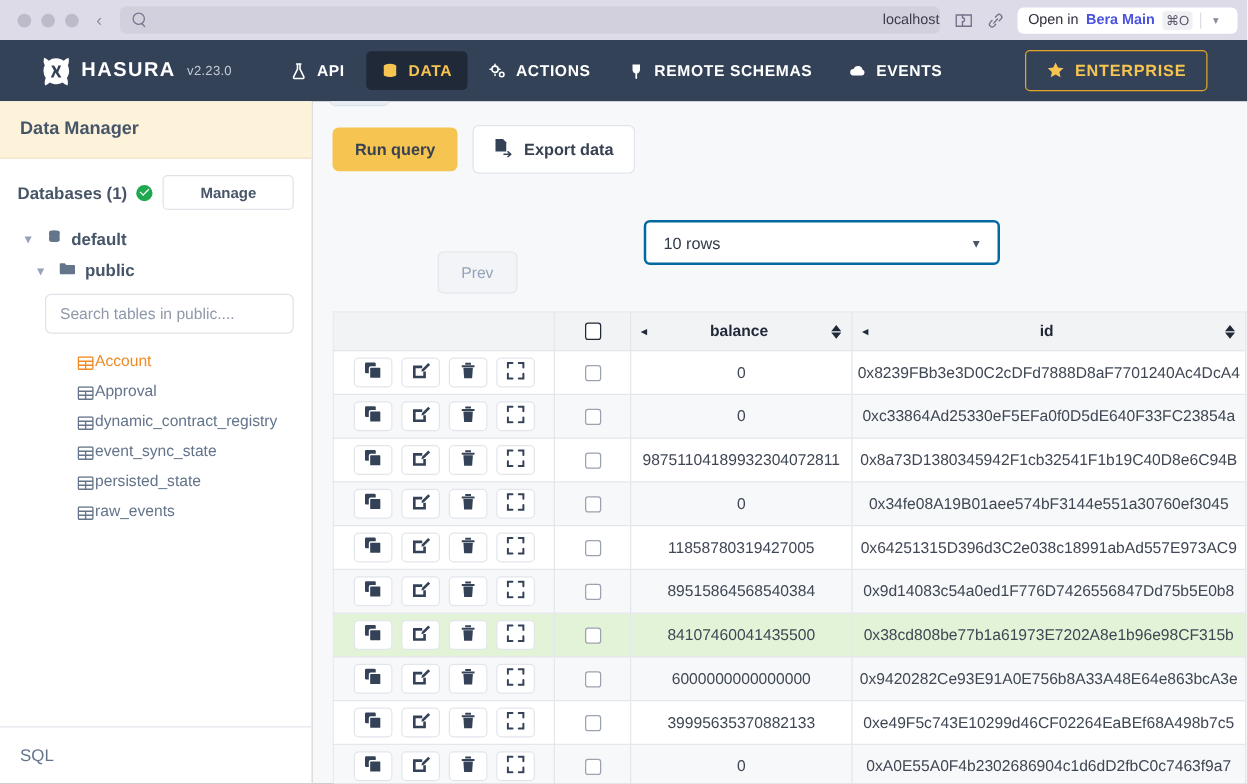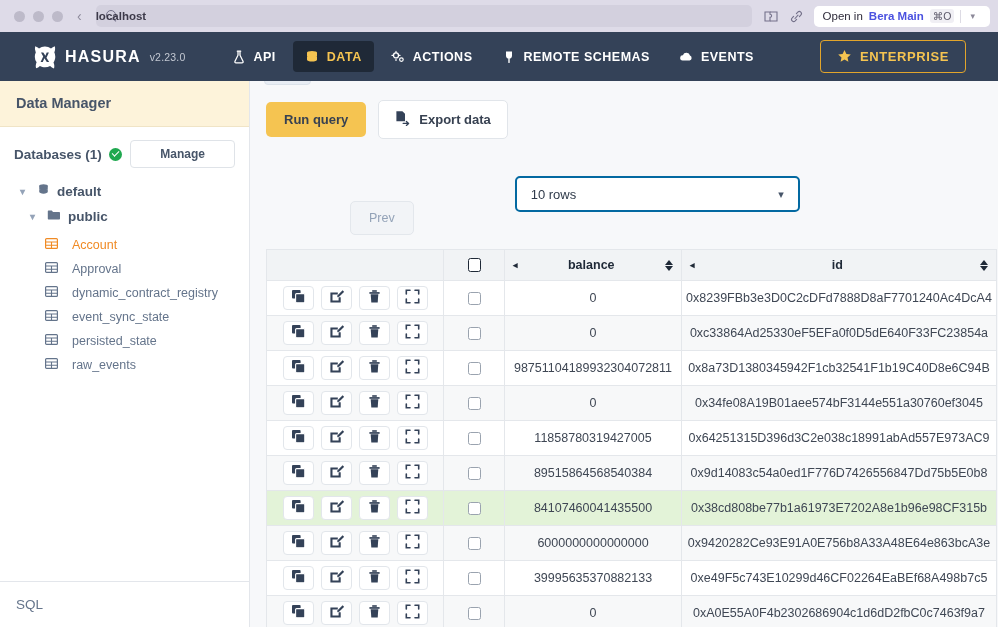--- a/index.html
+++ b/index.html
@@ -33,22 +33,22 @@
   .url-search-icon::before {
     content: ""; position: absolute; left: 0; top: 0;
     width: 8px; height: 8px; border: 1.4px solid #74718a; border-radius: 50%;
   }
   .url-search-icon::after {
     content: ""; position: absolute; left: 7.5px; top: 7.5px;
     width: 4px; height: 1.4px; background: #74718a;
     transform: rotate(45deg); transform-origin: left center;
   }
   .url-text {
-    position: absolute; left: 0; right: 0; text-align: left;
-    font-size: 11.5px; color: #3d3a4a; font-weight: bold;
+    position: absolute; left: 0; right: 0; text-align: right;
+    font-size: 11.5px; color: #3d3a4a;
   }
   .chrome-right { display: flex; align-items: center; gap: 10px; }
   .ext-icon { width: 15px; height: 13px; position: relative; }
   .ext-icon svg, .link-icon svg { display: block; }
   .open-in-btn {
     display: flex; align-items: center; gap: 6px;
     background: #fff; border-radius: 5px; height: 21px;
     padding: 0 12px 0 9px; font-size: 11.5px; color: #2e2b3a;
   }
   .open-in-brand { color: #4b52e0; font-weight: 700; }
@@ -131,23 +131,23 @@
   .caret { color: #94a3b8; font-size: 10px; width: 10px; display: inline-block; }
   .search-wrap { padding: 6px 14px 6px 36px; }
   .search-tables {
     width: 100%; height: 32px; border: 1px solid #dfe3e8; border-radius: 5px;
     padding: 0 11px; font-size: 12.5px; color: #475569;
     font-family: "Liberation Sans", sans-serif; background: #fff;
   }
   .search-tables::placeholder { color: #8e99ab; }
   .table-list { padding: 4px 0 10px; }
   .table-item {
-    display: flex; align-items: flex-start; gap: 14px;
+    display: flex; align-items: flex-end; gap: 1px;
     font-size: 12.5px; color: #64748b;
-    padding: 5px 14px 5px 45px; cursor: pointer;
+    padding: 5px 14px 5px 62px; cursor: pointer;
   }
   .table-item.active { color: #f08a24; }
   .tbl-ico { width: 13px; height: 11px; flex: none; }
   .sidebar-spacer { flex: 1; border-bottom: 1px solid #e3e6eb; }
   .sql-row {
     padding: 15px 16px; font-size: 13.5px; color: #64748b;
     cursor: pointer;
   }
 
   
@@ -364,20 +364,23 @@
     <div class="tree-row lvl2">
       <span class="caret">▾</span>
       <span>
         <svg width="14" height="12" viewBox="0 0 14 12">
             <path d="M.8 2.6c0-.6.4-1 1-1h3l1.2 1.3H12c.6 0 1 .4 1 1v5.5c0 .6-.4 1-1 1H1.8c-.6 0-1-.4-1-1z" fill="#64748b"></path>
           </svg>
       </span>
       <span>public</span>
     </div>
 
+    <div class="search-wrap">
+      <input class="search-tables" type="text" placeholder="Search tables in public...." style="">
+    </div>
 
     <div class="table-list">
       <div class="table-item active">
         <span class="tbl-ico">
           <svg width="13" height="11" viewBox="0 0 13 11">
               <rect x=".6" y=".6" width="11.8" height="9.8" rx="1" fill="none" stroke="#f08a24" stroke-width="1.2"></rect>
               <path d="M.6 4h11.8M6.5 4v6.4M.6 7.2h11.8" stroke="#f08a24" stroke-width="1.1"></path>
             </svg>
         </span>
         <span>Account</span>

